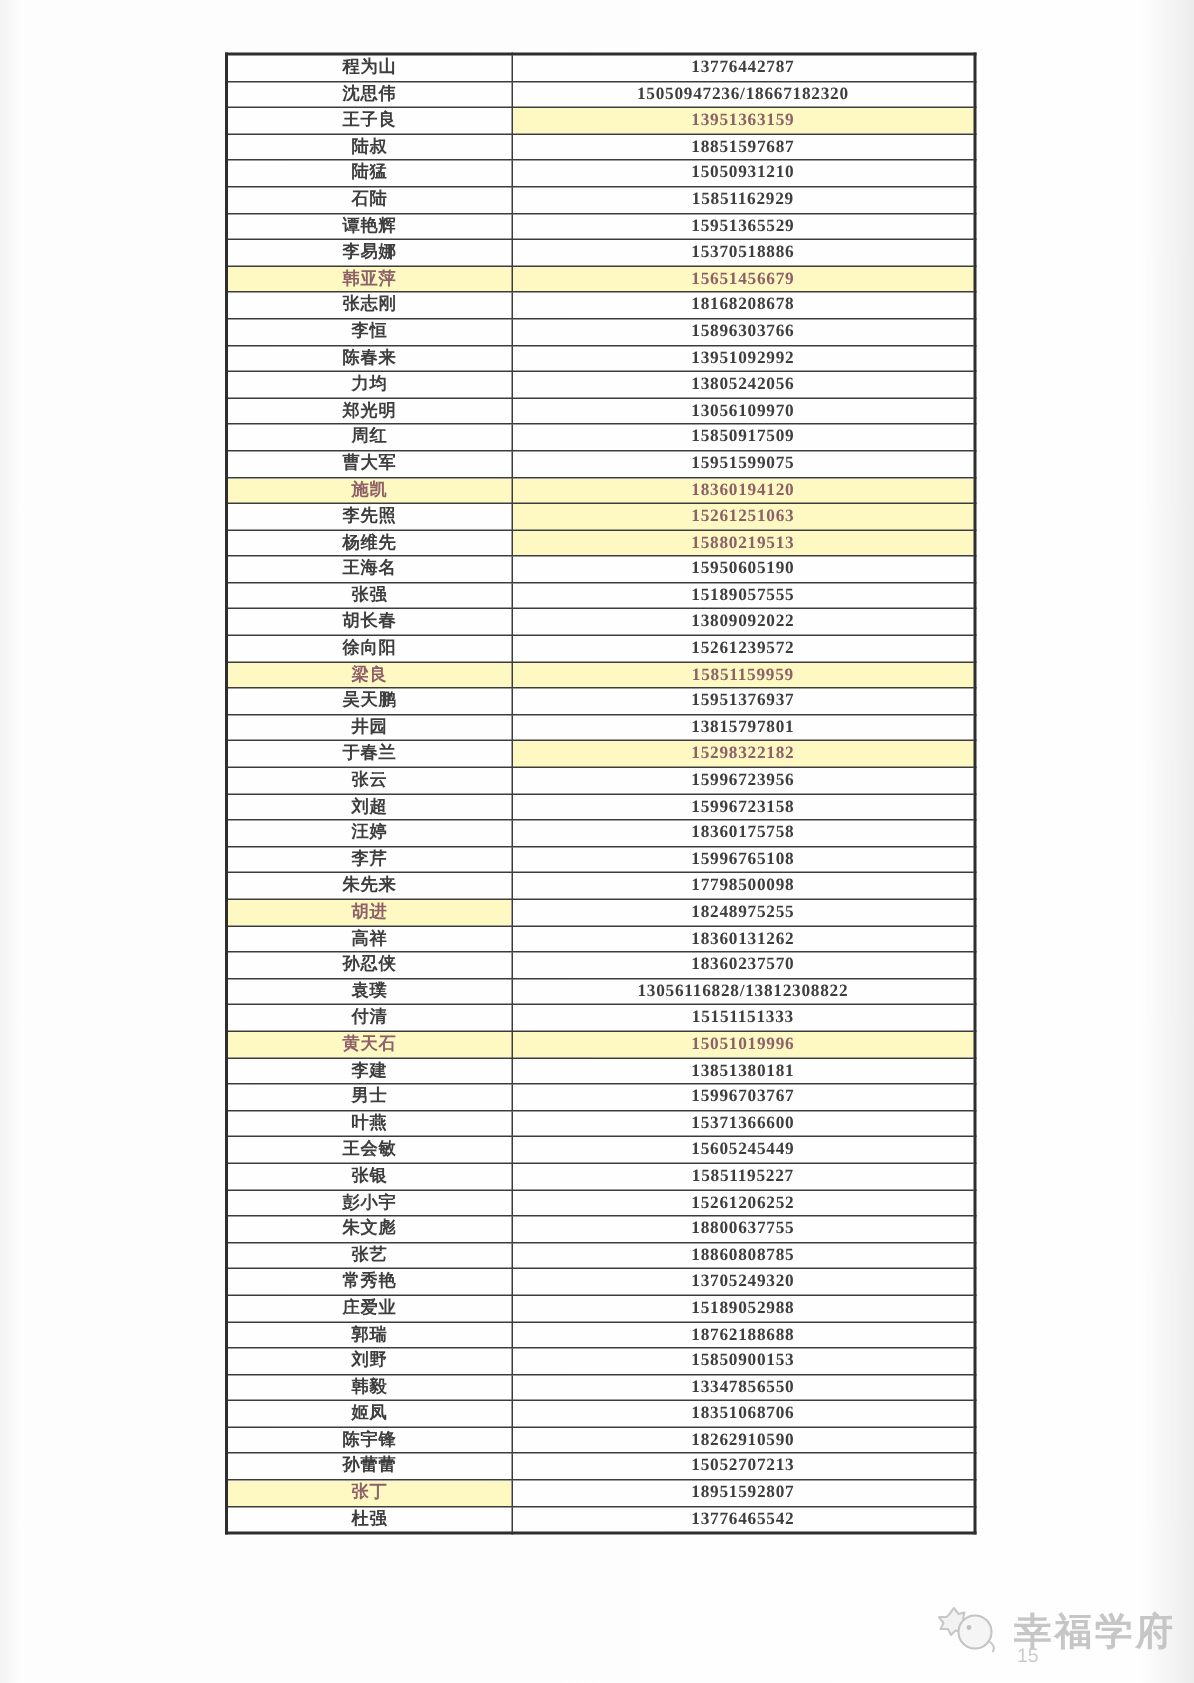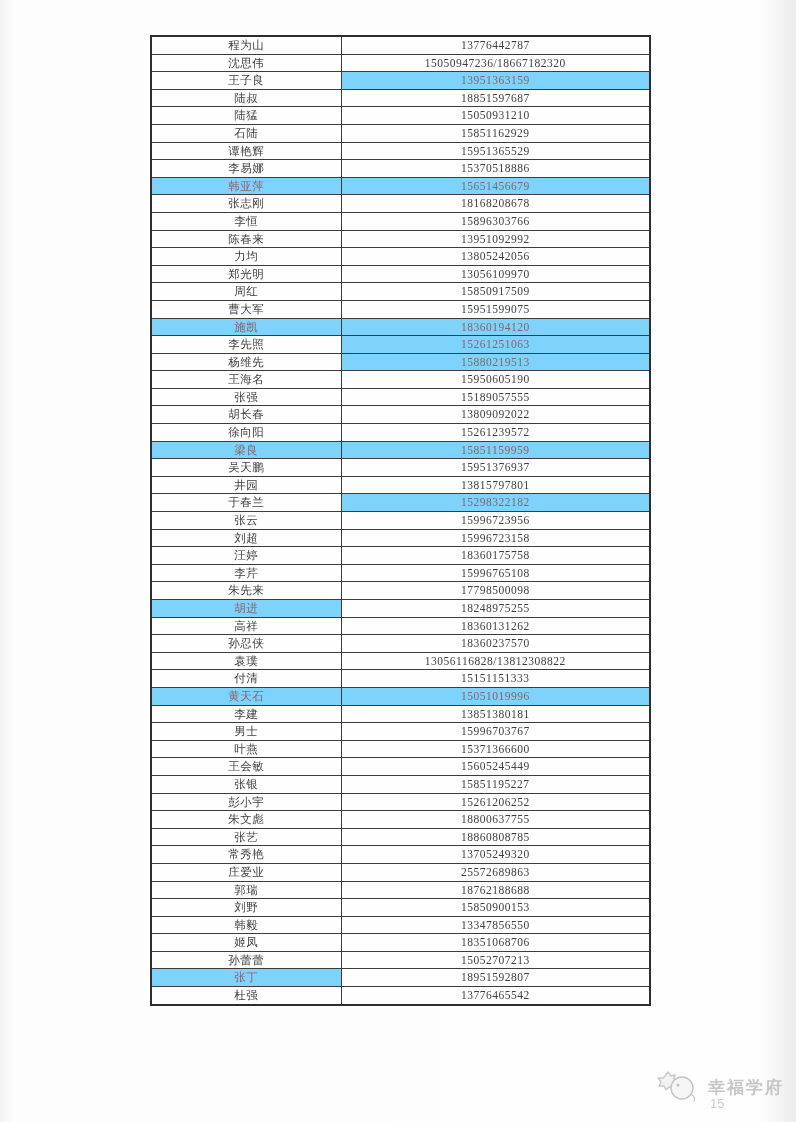--- a/index.html
+++ b/index.html
@@ -15,54 +15,55 @@
     font-family: "Liberation Serif", "DejaVu Serif", serif;
   }
   .contact-table {
     position: absolute;
     left: 150px;
     top: 35px;
     width: 499px;
     border-collapse: collapse;
     table-layout: fixed;
     border: 2px solid #2e2e2e;
+    font-weight: bold;
   }
   .contact-table td {
     border: 1px solid #3c3c3c;
     height: 16.6px;
     padding: 0;
     text-align: center;
     vertical-align: middle;
     font-size: 11.5px;
     line-height: 16.6px;
     color: #3e3e3e;
     letter-spacing: 0.5px;
     white-space: nowrap;
     overflow: hidden;
     background: #fefefe;
   }
   .contact-table td.hl {
-    background: #7dd3fc;
+    background: #fef9c3;
     color: #8d6167;
   }
   .watermark {
     position: absolute;
     right: 12px;
     bottom: 16px;
     display: flex;
     align-items: center;
     gap: 7px;
   }
   .wm-logo {
     width: 46px;
     height: 38px;
     flex: 0 0 auto;
   }
   .wm-text {
-    font-size: 17px;
+    font-size: 25px;
     font-weight: bold;
     color: #c6c6c6;
     letter-spacing: 2px;
     font-family: "Liberation Sans", sans-serif;
   }
   .wm-page {
     position: absolute;
     left: 55px;
     top: 28px;
     font-size: 13px;
@@ -262,37 +263,41 @@
       <tr>
         <td>张艺</td>
         <td>18860808785</td>
       </tr>
       <tr>
         <td>常秀艳</td>
         <td>13705249320</td>
       </tr>
       <tr>
         <td>庄爱业</td>
-        <td>25572689863</td>
+        <td>15189052988</td>
       </tr>
       <tr>
         <td>郭瑞</td>
         <td>18762188688</td>
       </tr>
       <tr>
         <td>刘野</td>
         <td>15850900153</td>
       </tr>
       <tr>
         <td>韩毅</td>
         <td>13347856550</td>
       </tr>
       <tr>
         <td>姬凤</td>
         <td>18351068706</td>
+      </tr>
+      <tr>
+        <td>陈宇锋</td>
+        <td>18262910590</td>
       </tr>
       <tr>
         <td>孙蕾蕾</td>
         <td>15052707213</td>
       </tr>
       <tr>
         <td class="hl">张丁</td>
         <td>18951592807</td>
       </tr>
       <tr>

